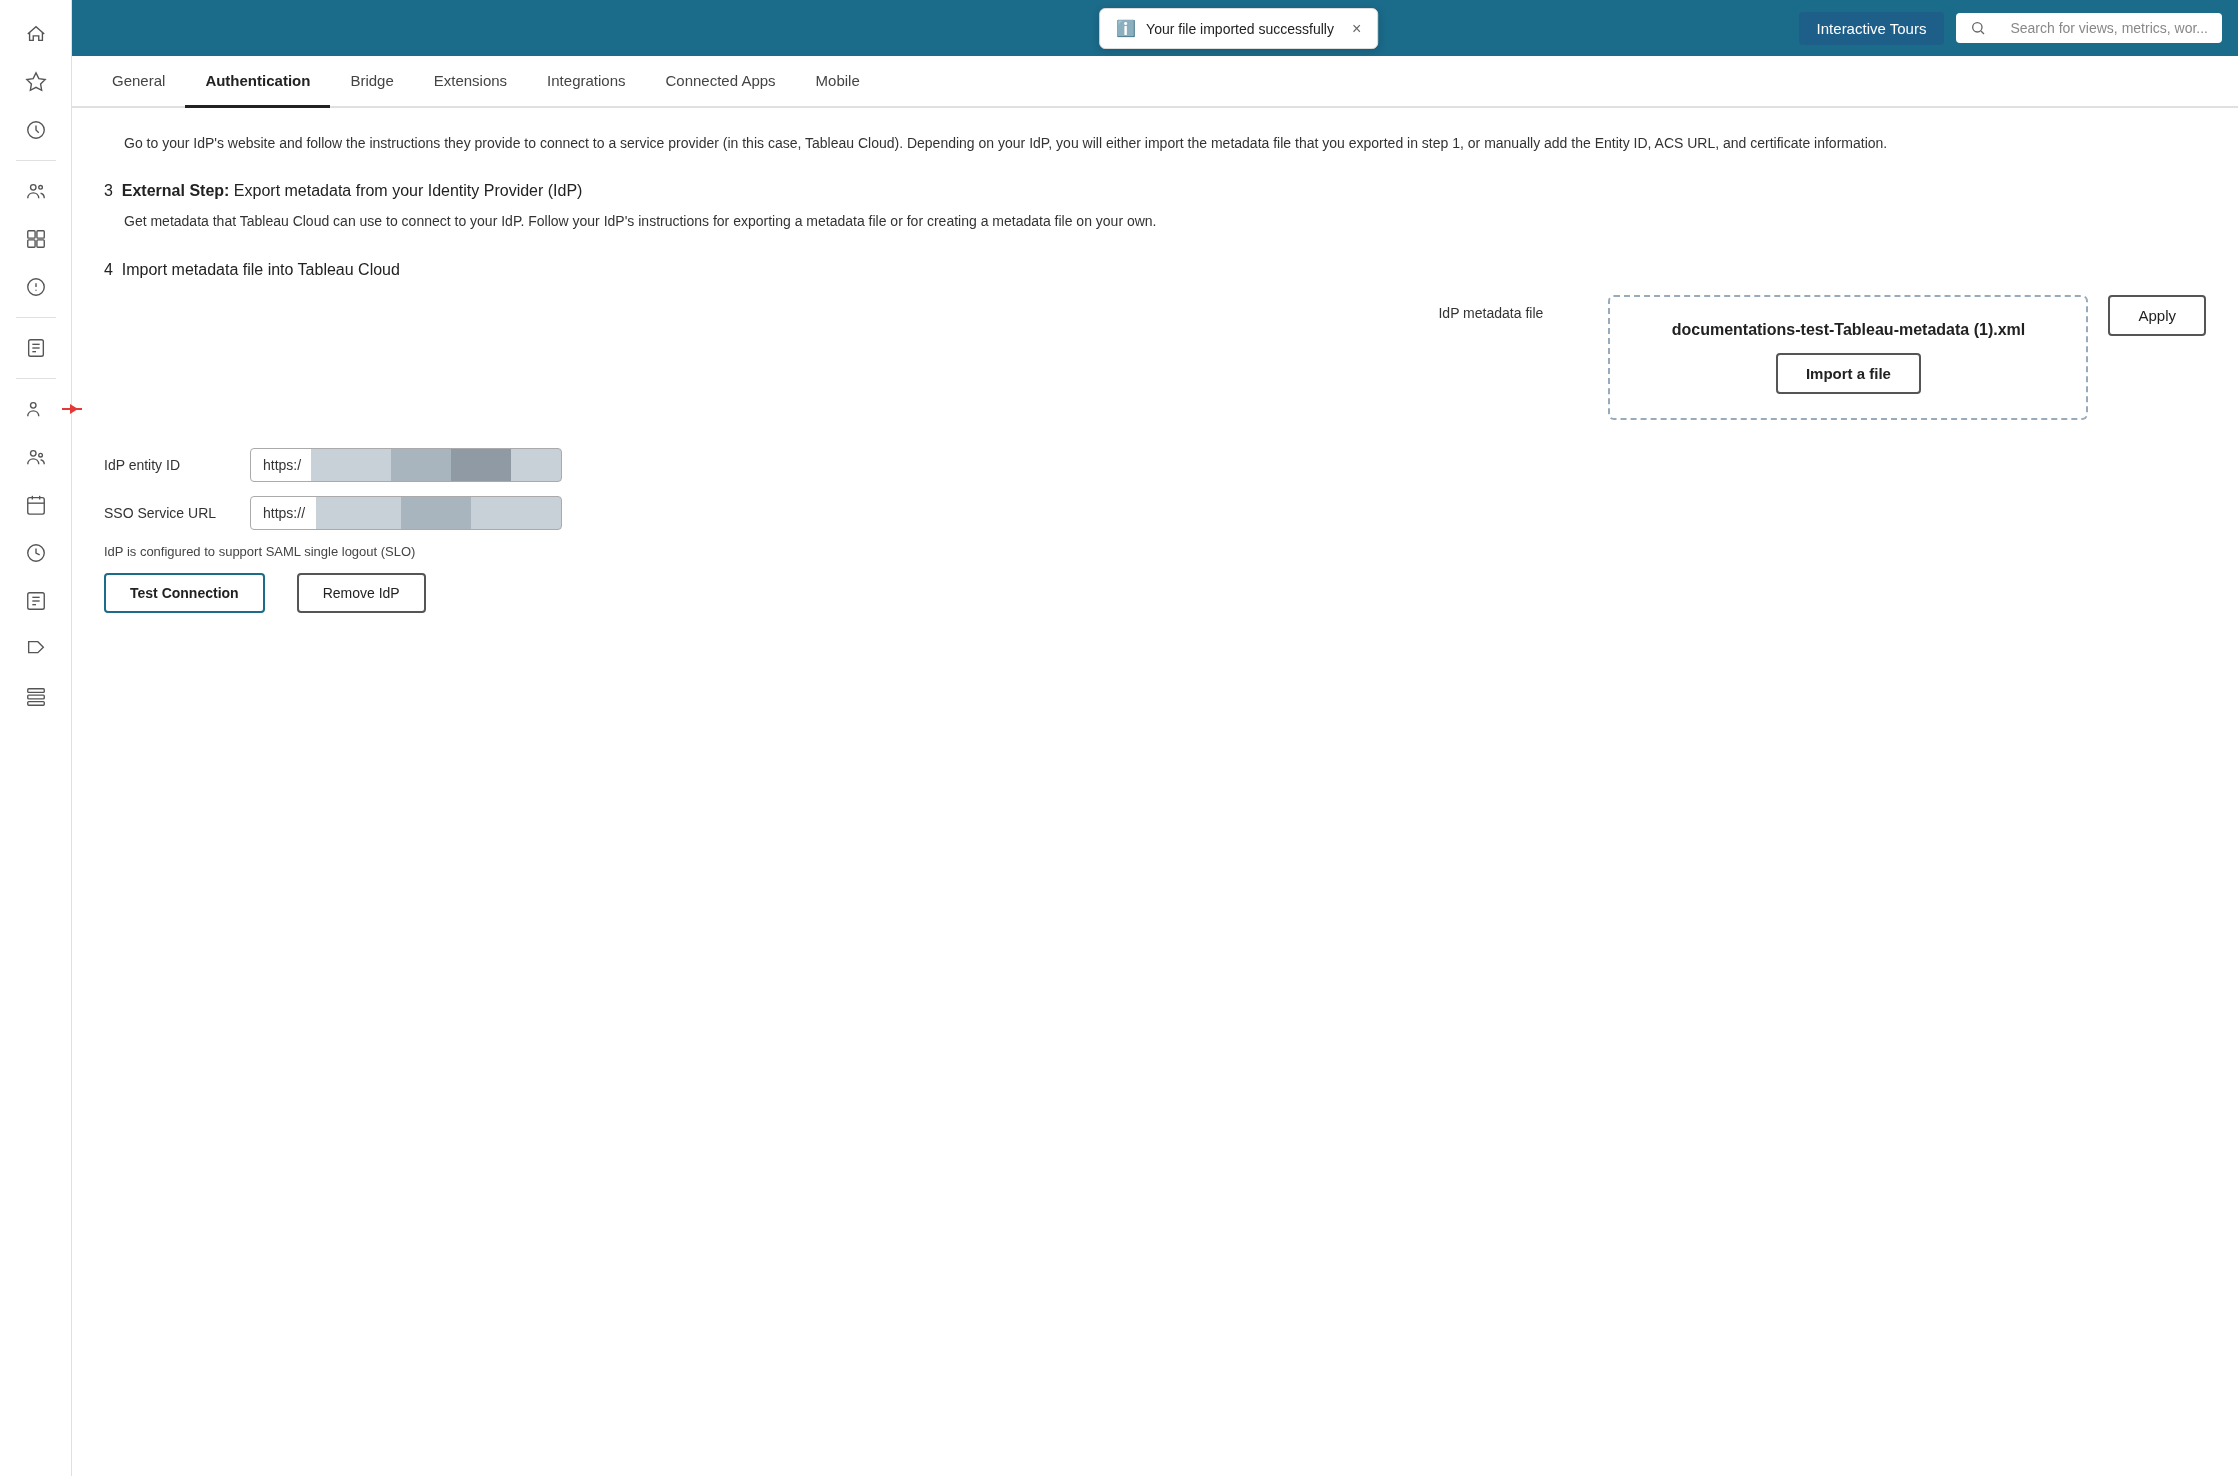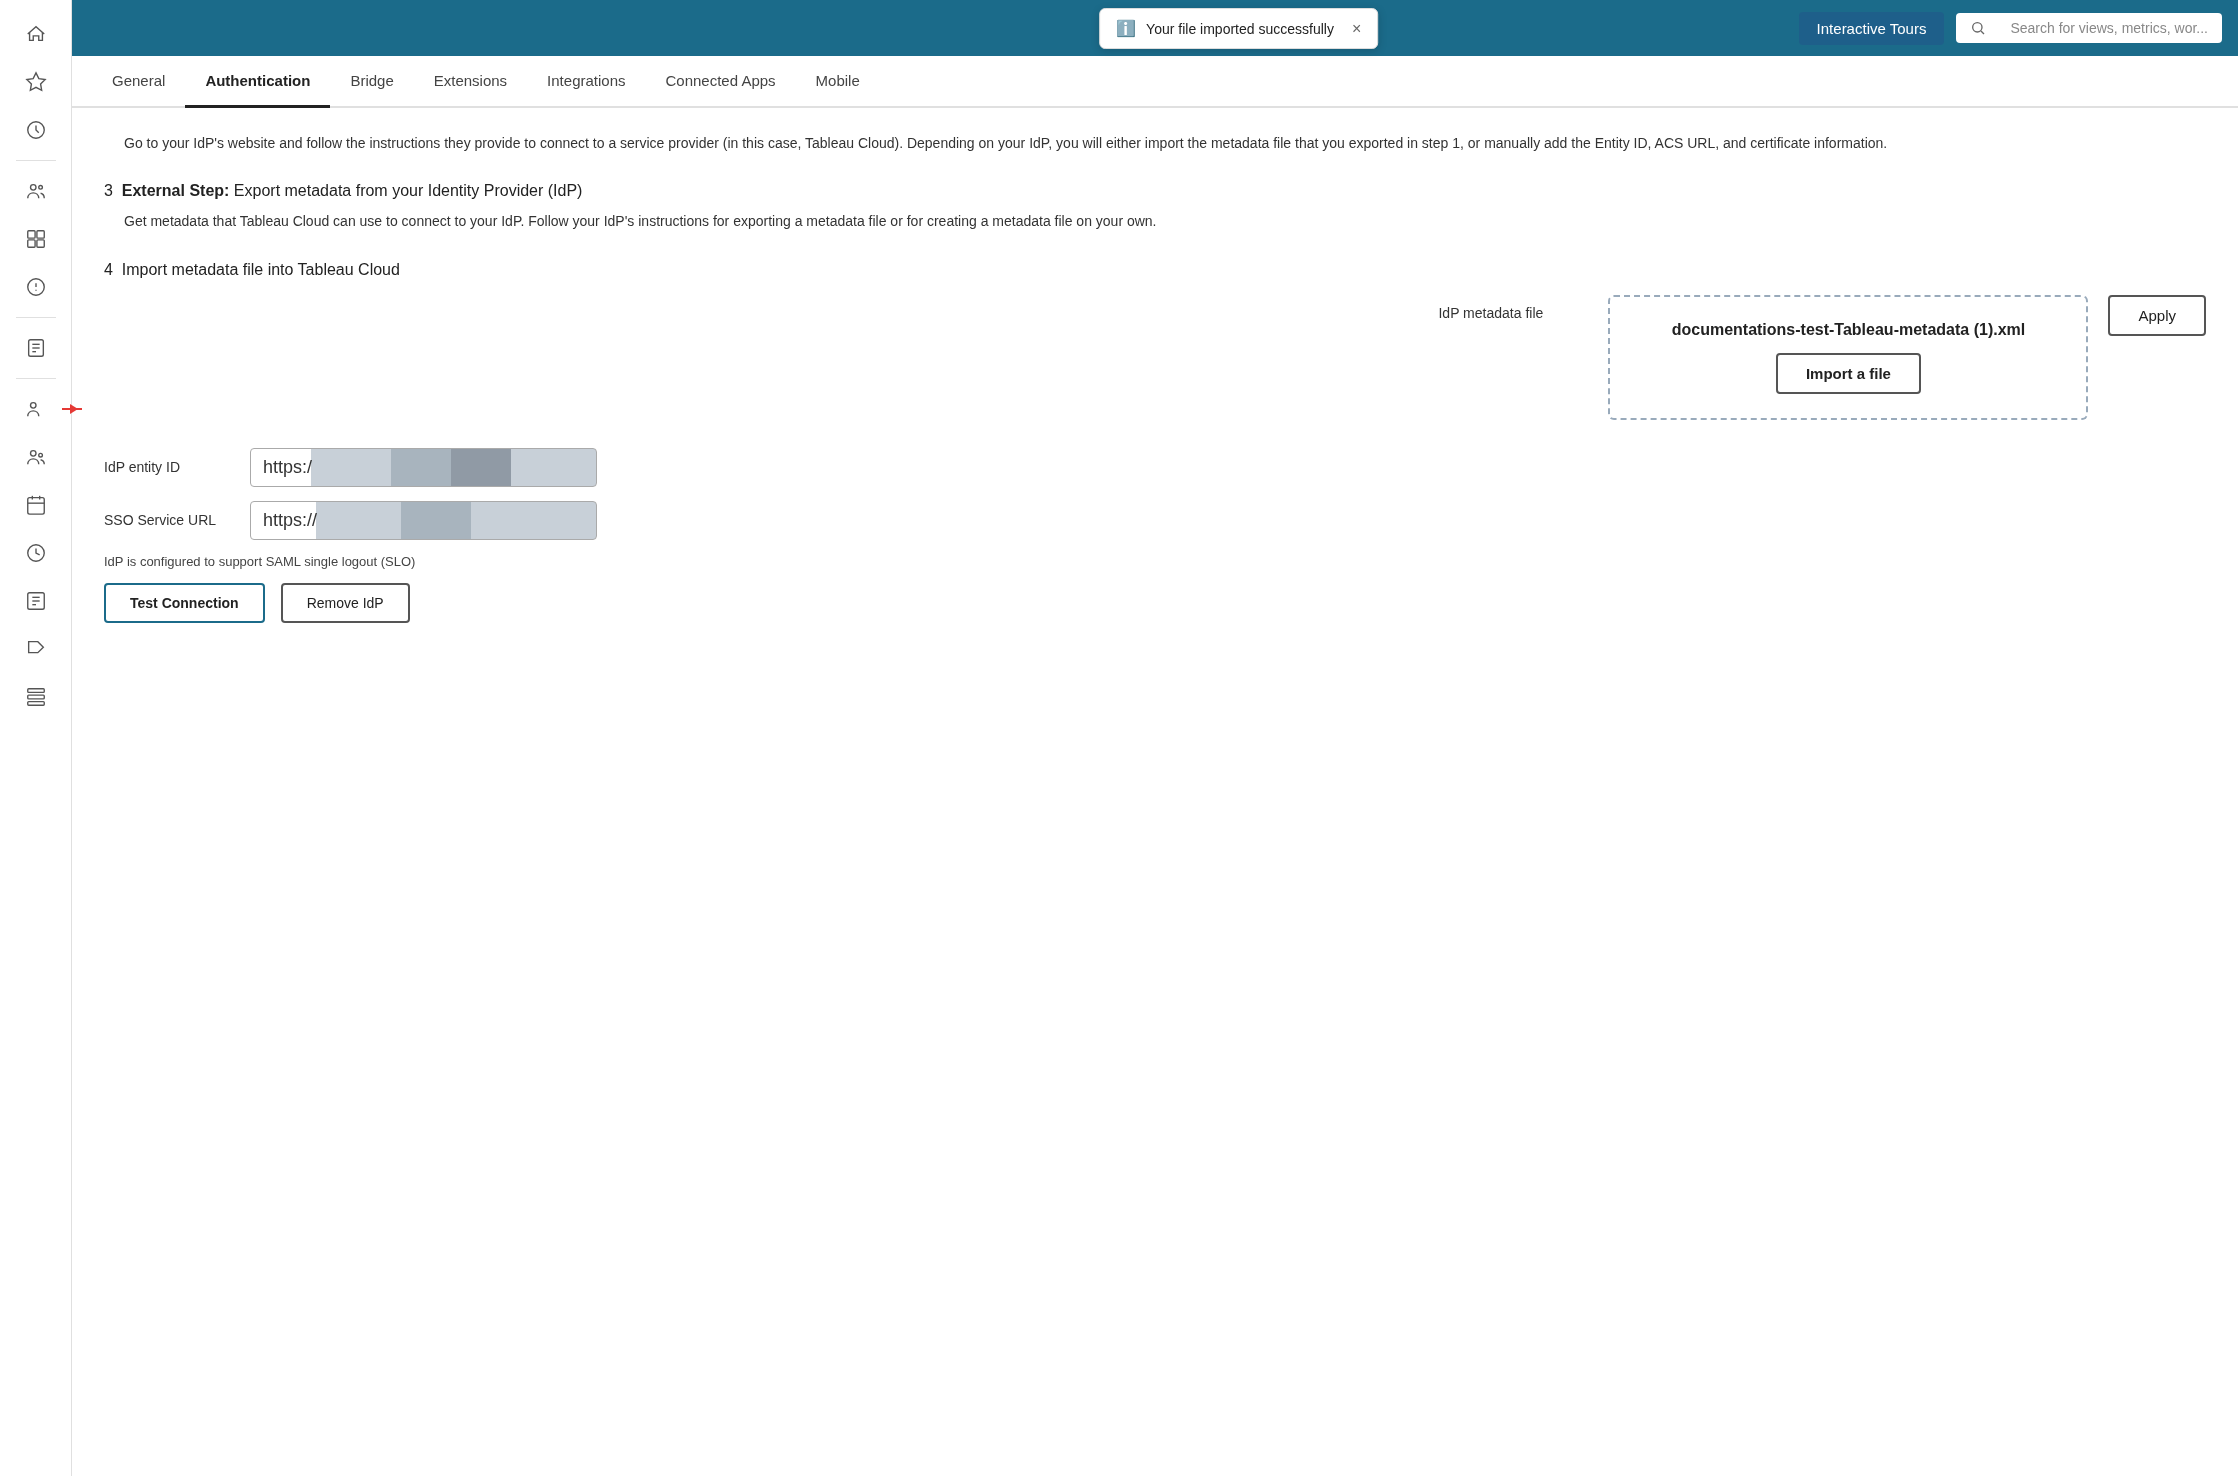--- a/index.html
+++ b/index.html
@@ -237,35 +237,35 @@
     .form-label {
       font-size: 14px;
       color: #333;
       min-width: 130px;
       text-align: left;
     }
     .form-input {
       border: 1px solid #aaa;
       border-radius: 4px;
       padding: 8px 12px;
-      font-size: 18px;
-      width: 347px;
+      font-size: 14px;
+      width: 312px;
       color: #333;
       background: #fff;
     }
 
     .slo-text {
       font-size: 13px;
       color: #444;
       margin-bottom: 14px;
     }
 
     .btn-row {
       display: flex;
-      gap: 16px;
+      gap: 32px;
       align-items: center;
       margin-bottom: 28px;
     }
     .test-conn-btn {
       padding: 10px 24px;
       background: #fff;
       border: 2px solid #1b6b8a;
       border-radius: 4px;
       font-size: 14px;
       font-weight: 600;

